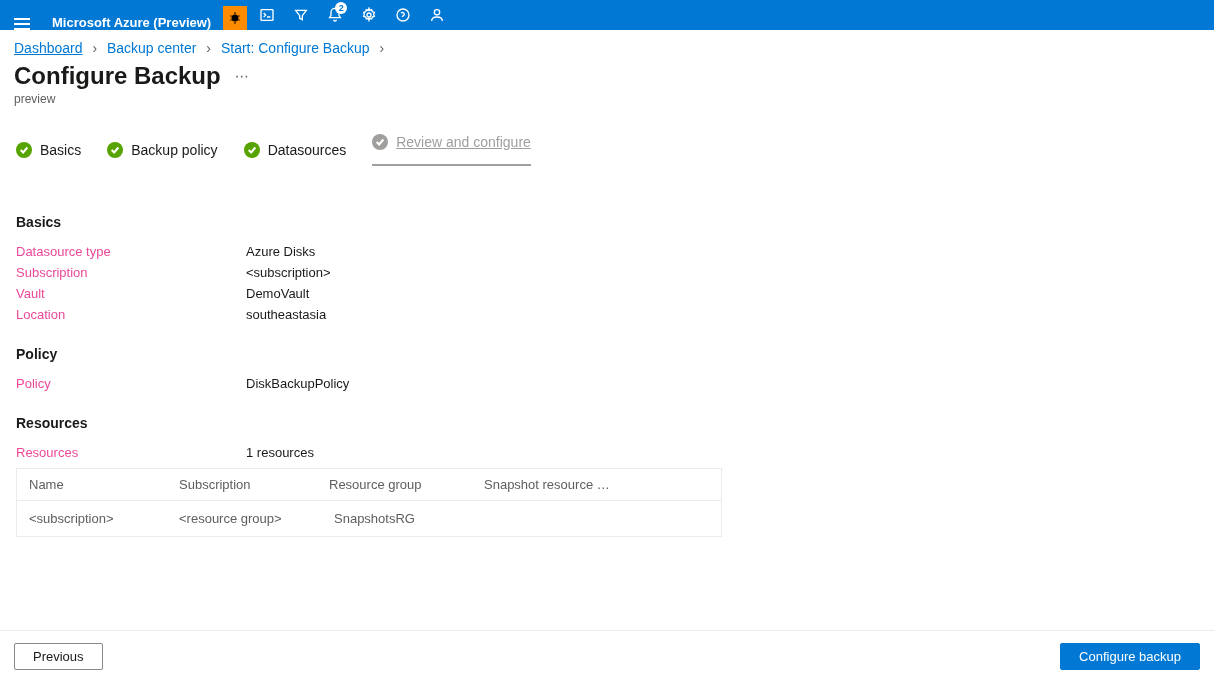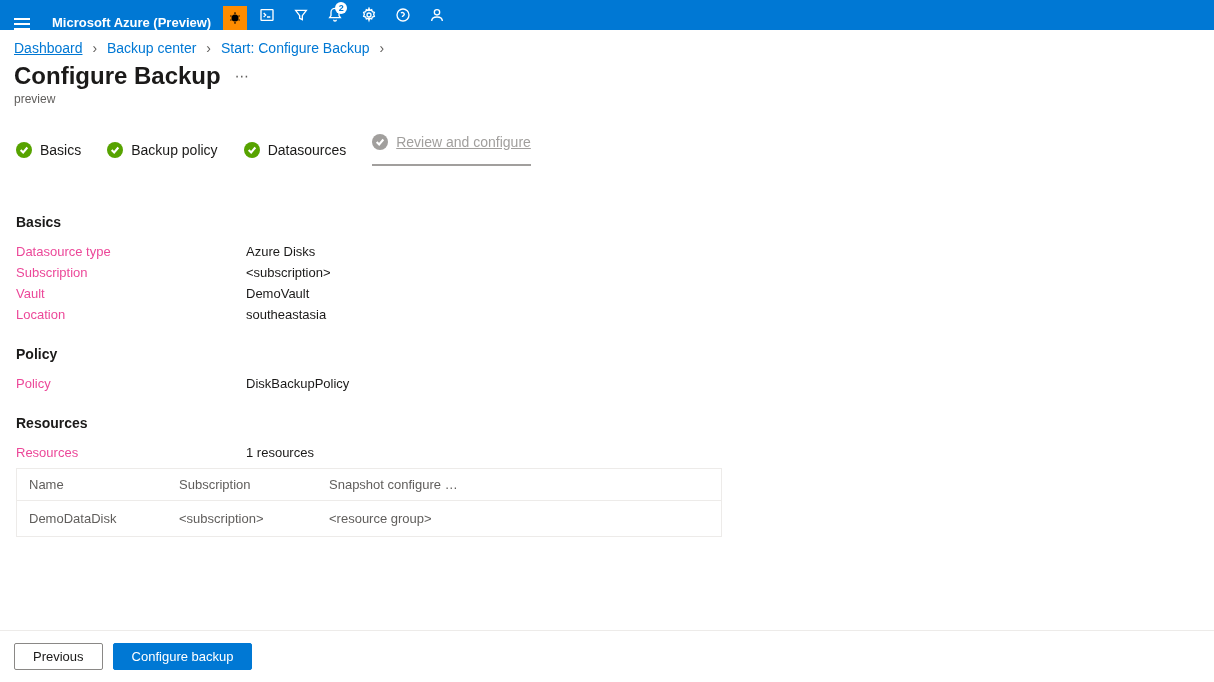--- a/index.html
+++ b/index.html
@@ -56,21 +56,21 @@
   .res-head { display: flex; border-bottom: 1px solid #edebe9; background: #fff; }
   .res-head > div { padding: 8px 12px; color: #605e5c; font-weight: 400; }
   .col-name { width: 150px; }
   .col-sub  { width: 150px; }
   .col-rg   { width: 155px; }
   .col-snap { flex: 1; }
   .res-row  { display: flex; }
   .res-row > div { padding: 10px 12px; color: #605e5c; }
 
   
-  .footer { border-top: 1px solid #edebe9; padding: 12px 14px; display: flex; gap: 10px; }
+  .footer { border-top: 1px solid #edebe9; padding: 12px 14px; display: flex; gap: 10px; justify-content: space-between; }
   .btn { font-size: 13px; padding: 5px 18px; border-radius: 2px; cursor: pointer; }
   .btn-secondary { background: #fff; border: 1px solid #8a8886; color: #1b1a19; }
   .btn-primary { background: #0078d4; border: 1px solid #0078d4; color: #fff; }
 </style>
 </head>
 <body>
 
 <div class="topbar">
   <div class="hamburger">
     <svg width="16" height="12" viewBox="0 0 16 12">
@@ -208,26 +208,27 @@
   <div class="kv-block">
     <div class="sect-head">Resources</div>
     <div class="kv-row">
       <div class="kv-key">Resources</div>
       <div class="kv-val">1 resources</div>
     </div>
     <div class="res-table">
       <div class="res-head">
         <div class="col-name">Name</div>
         <div class="col-sub">Subscription</div>
-        <div class="col-snap">Snapshot configure …</div>
+        <div class="col-rg">Resource group</div>
+        <div class="col-snap">Snapshot resource …</div>
       </div>
       <div class="res-row">
-        <div class="col-name">DemoDataDisk</div>
         <div class="col-sub">&lt;subscription&gt;</div>
         <div class="col-rg">&lt;resource group&gt;</div>
+        <div class="col-snap">SnapshotsRG</div>
       </div>
     </div>
   </div>
 
 </div>
 
 <div class="footer">
   <button class="btn btn-secondary">Previous</button>
   <button class="btn btn-primary">Configure backup</button>
 </div>

